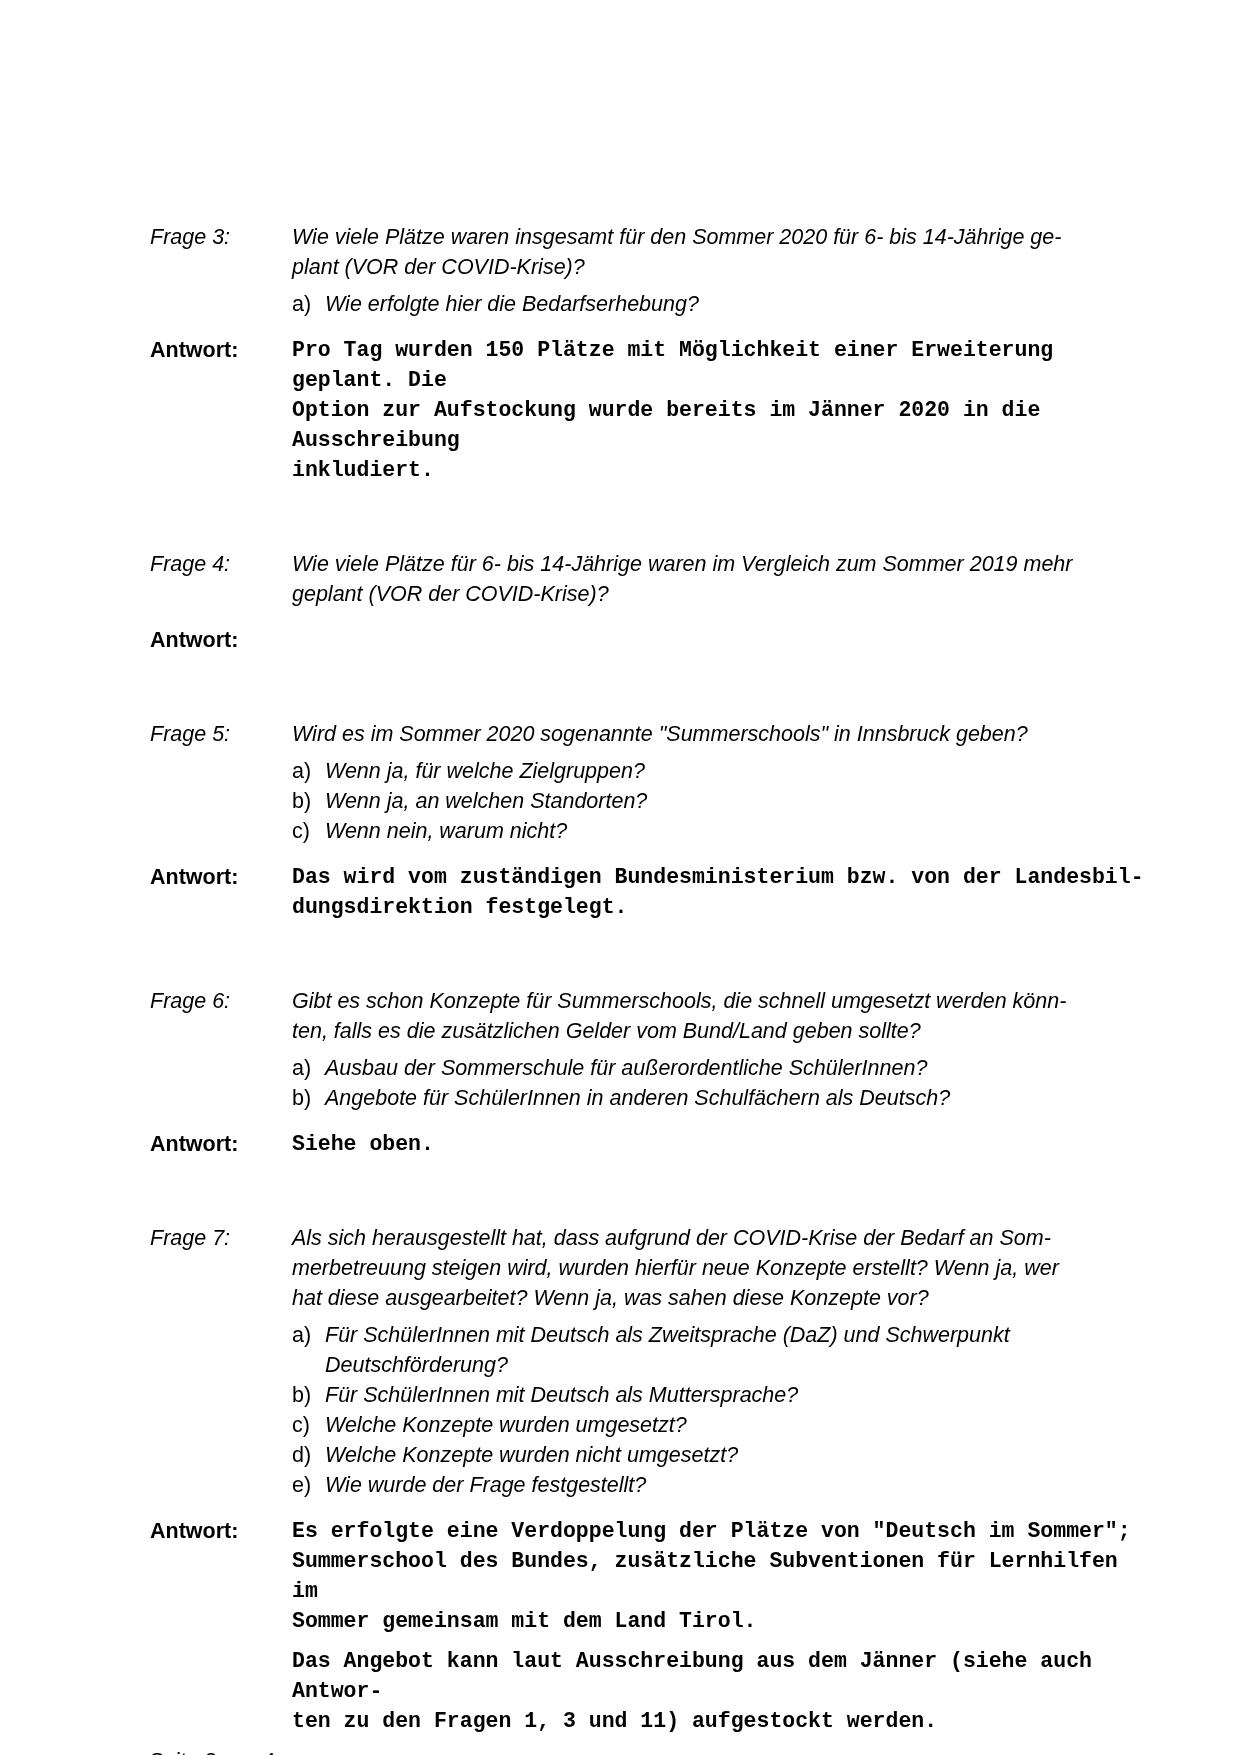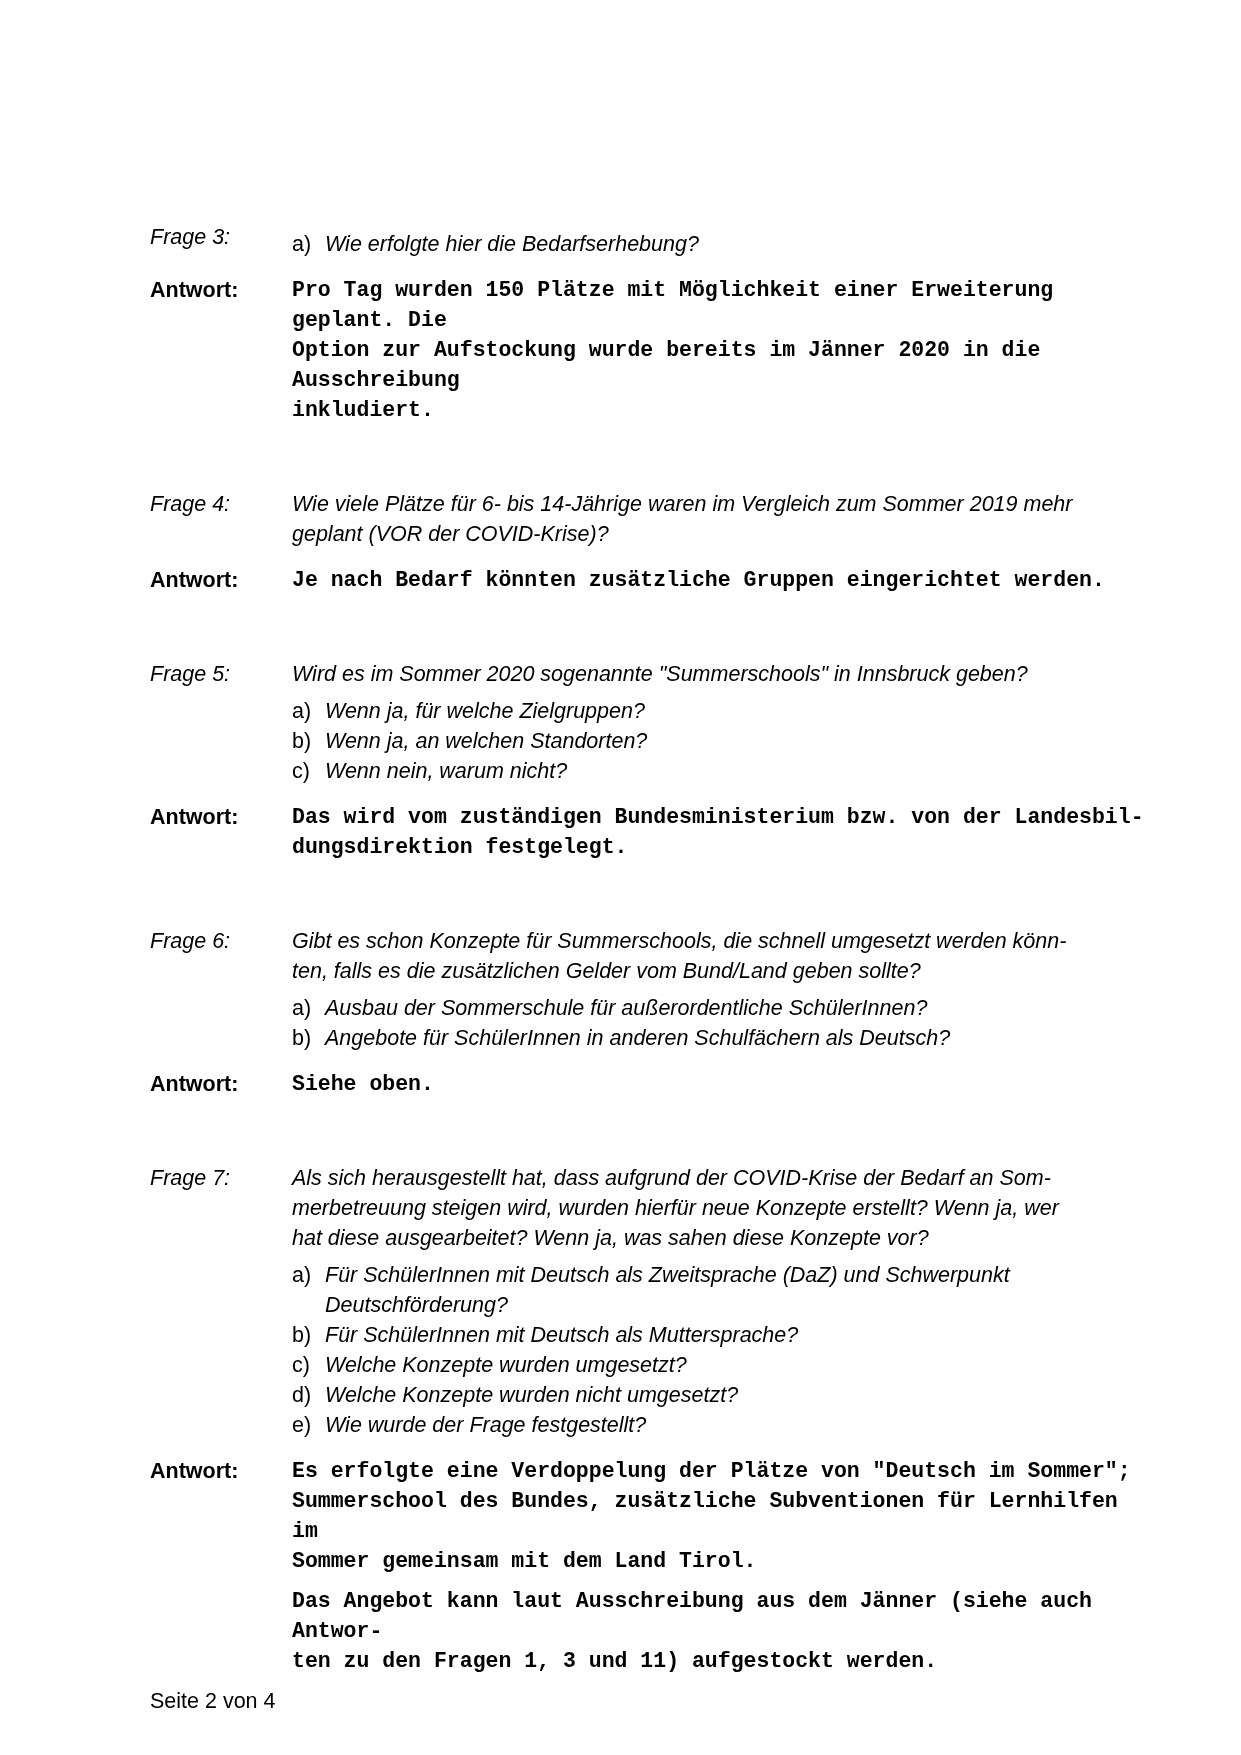--- a/index.html
+++ b/index.html
@@ -50,20 +50,22 @@
   }
 </style>
 </head>
 <body>
 
 <div class="page">
 
   <section class="qa">
     <div class="qlabel">Frage 3:</div>
     <div class="qbody">
+      <p class="qtext">Wie viele Plätze waren insgesamt für den Sommer 2020 für 6- bis 14-Jährige ge-
+plant (VOR der COVID-Krise)?</p>
       <div class="subs">
         <div class="sub">
           <span class="marker">a)</span>
           <span class="subtext">Wie erfolgte hier die Bedarfserhebung?</span>
         </div>
       </div>
     </div>
     <div class="alabel">Antwort:</div>
     <div class="abody">
       <p>Pro Tag wurden 150 Plätze mit Möglichkeit einer Erweiterung geplant. Die
@@ -72,23 +74,20 @@
     </div>
   </section>
 
   <section class="qa">
     <div class="qlabel">Frage 4:</div>
     <div class="qbody">
       <p class="qtext">Wie viele Plätze für 6- bis 14-Jährige waren im Vergleich zum Sommer 2019 mehr
 geplant (VOR der COVID-Krise)?</p>
     </div>
     <div class="alabel">Antwort:</div>
-    <div class="abody">
-      <p>Je nach Bedarf könnten zusätzliche Gruppen eingerichtet werden.</p>
-    </div>
   </section>
 
   <section class="qa">
     <div class="qlabel">Frage 5:</div>
     <div class="qbody">
       <p class="qtext">Wird es im Sommer 2020 sogenannte "Summerschools" in Innsbruck geben?</p>
       <div class="subs">
         <div class="sub">
           <span class="marker">a)</span>
           <span class="subtext">Wenn ja, für welche Zielgruppen?</span>

